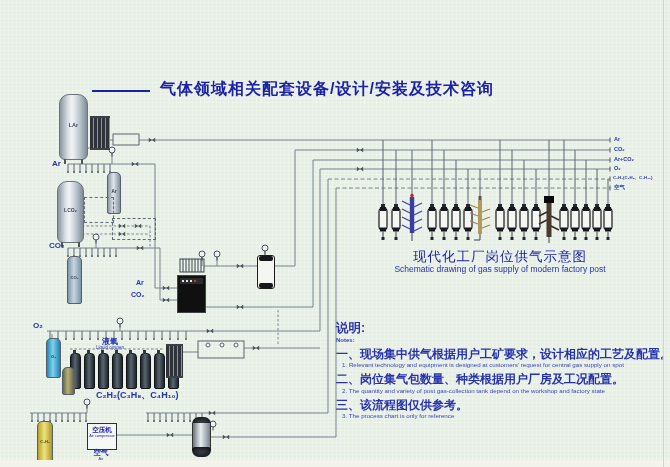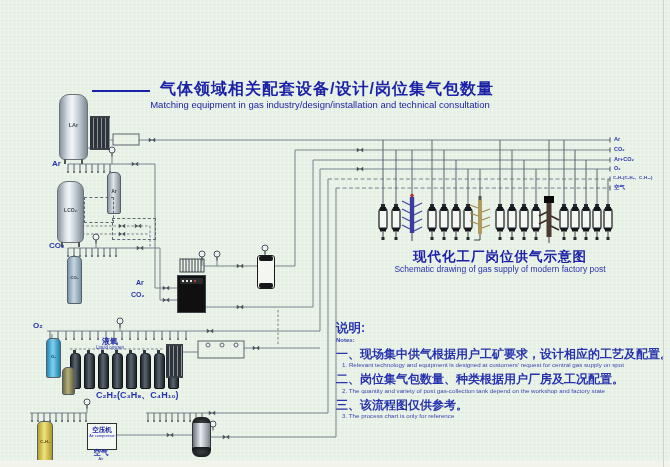--- a/index.html
+++ b/index.html
@@ -49,22 +49,21 @@
   .dewar{width:9px;height:34px;background:linear-gradient(90deg,#20262c,#55606a 45%,#1b2averse026);background:linear-gradient(90deg,#20262c,#5a6670 45%,#1d242a);border-radius:4px 4px 2px 2px;border:1px solid #12161a;position:relative;}
   .dewar:before{content:"";position:absolute;top:-4px;left:2px;width:3px;height:4px;background:#30383e;}
   .smalltext{line-height:1.05;}
 </style>
 </head>
 <body>
 
 <div id="stage">
 
   <div class="abs" style="left:92px;top:90px;width:58px;height:0;border-top:2px solid #1c22a8;"></div>
-  <div class="abs blue" style="left:160px;top:79px;font-size:16px;font-weight:bold;letter-spacing:1px;">气体领域相关配套设备/设计/岗位集气包数量</div>
-  <div class="abs blue" style="left:150px;top:99px;width:340px;text-align:center;font-size:9.5px;">Matching equipment in gas industry/design/installation and technical consultation</div>
+  <div class="abs blue" style="left:160px;top:79px;font-size:16px;font-weight:bold;letter-spacing:1px;">气体领域相关配套设备/设计/安装及技术咨询</div>
 
   <svg class="abs" style="left:0;top:0;" width="670" height="467" viewBox="0 0 670 467">
     <defs>
       <g id="hk">
           <line x1="0" y1="0" x2="0" y2="7"></line>
           <circle cx="0" cy="8" r="1" fill="#4a545c" stroke="none"></circle>
         </g>
       <g id="outlet">
         <rect x="-2" y="0" width="4" height="4" fill="#24282c" stroke="none"></rect>
         <rect x="-4" y="4" width="8" height="22" rx="3.5" fill="#f4f6f2" stroke="#14181c" stroke-width="1.2"></rect>
@@ -366,21 +365,21 @@
       <div class="dome b"></div>
   </div>
 
   <div class="lbl" style="left:614px;top:136.5px;font-size:5.5px;">Ar</div>
   <div class="lbl" style="left:614px;top:146.5px;font-size:5.5px;">CO₂</div>
   <div class="lbl" style="left:614px;top:156.5px;font-size:5.5px;">Ar+CO₂</div>
   <div class="lbl" style="left:614px;top:165.5px;font-size:5.5px;">O₂</div>
   <div class="lbl" style="left:613px;top:176px;font-size:4.3px;">C₂H₂(C₃H₈、C₄H₁₀)</div>
   <div class="lbl" style="left:614px;top:184.5px;font-size:5.5px;">空气</div>
 
-  <div class="abs blue" style="left:355px;top:248px;width:290px;text-align:center;font-size:13.5px;font-weight:bold;letter-spacing:1px;">现代化工厂岗位供气示意图</div>
+  <div class="abs blue" style="left:355px;top:248px;width:290px;text-align:center;font-size:13.5px;font-weight:normal;letter-spacing:1px;">现代化工厂岗位供气示意图</div>
   <div class="abs" style="left:340px;top:264px;width:320px;text-align:center;font-size:8.5px;color:#2733ae;">Schematic drawing of gas supply of modern factory post</div>
 
   <div class="abs" style="left:336px;top:322px;">
     <div class="lbl" style="position:static;font-size:12.5px;">说明:</div>
     <div style="color:#3a46b4;font-size:6px;font-weight:bold;margin-top:2px;">Notes:</div>
     <div class="notes-cn">一、现场集中供气根据用户工矿要求，设计相应的工艺及配置。</div>
     <div class="notes-en">1. Relevant technology and equipment is  designed at customers' request for central gas supply on spot</div>
     <div class="notes-cn">二、岗位集气包数量、种类根据用户厂房及工况配置。</div>
     <div class="notes-en">2. The quantity and  variety of post gas-collection tank depend on the workshop and factory state</div>
     <div class="notes-cn">三、该流程图仅供参考。</div>

